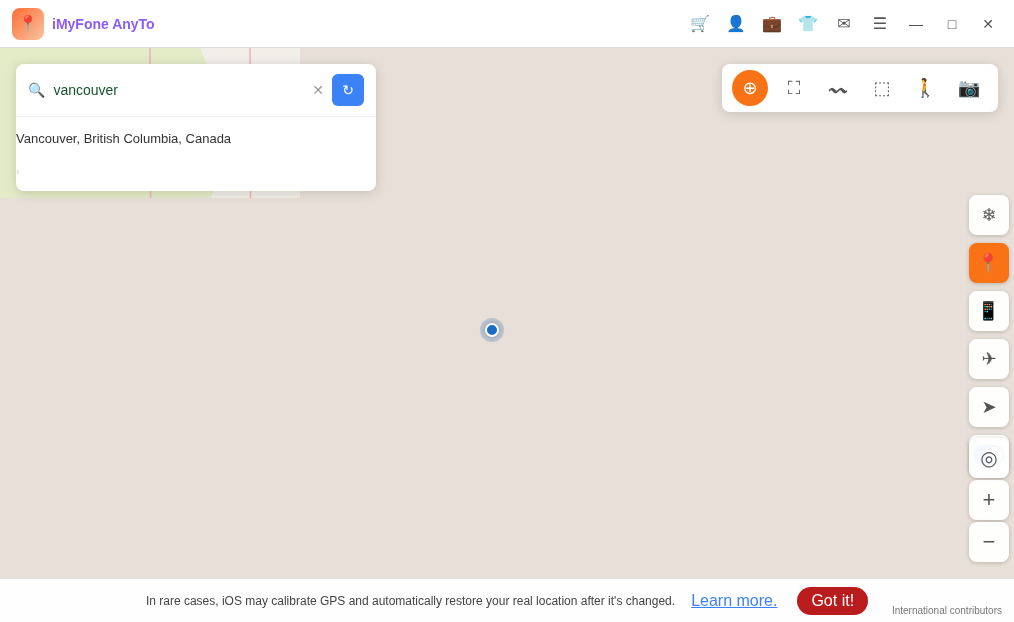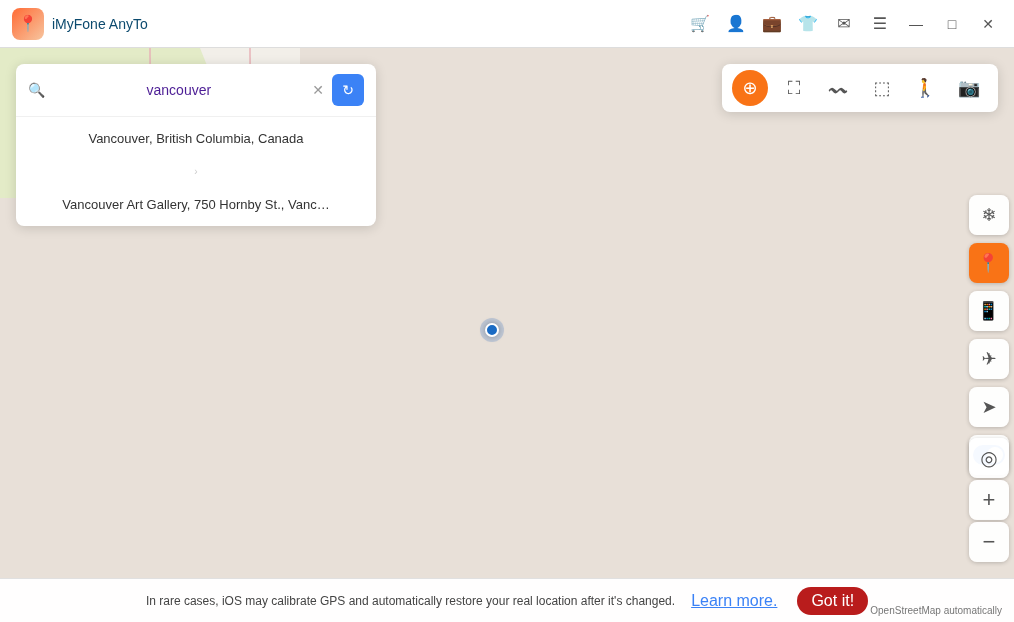--- a/index.html
+++ b/index.html
@@ -10,21 +10,21 @@
       position: absolute; top: 0; left: 0; right: 0; height: 48px;
       background: #fff; display: flex; align-items: center; z-index: 100;
       border-bottom: 1px solid #ddd; padding: 0 12px;
     }
     #app-logo {
       width: 32px; height: 32px; margin-right: 8px;
       background: linear-gradient(135deg, #ff6b35, #f7c59f);
       border-radius: 8px; display: flex; align-items: center; justify-content: center;
       font-size: 16px;
     }
-    #app-title { font-size: 14px; font-weight: 400; color: #0c4a6e; flex: 1; }
+    #app-title { font-size: 14px; font-weight: 700; color: #8b5cf6; flex: 1; }
     #window-controls { display: flex; gap: 8px; align-items: center; }
     .title-icon { width: 28px; height: 28px; display: flex; align-items: center; justify-content: center; cursor: pointer; color: #555; font-size: 16px; }
     #win-min, #win-max, #win-close { width: 28px; height: 28px; display: flex; align-items: center; justify-content: center; cursor: pointer; font-size: 14px; color: #555; }
 
     
     #map-container {
       position: absolute; top: 48px; left: 0; right: 0; bottom: 0;
       background: #e8e0d8; overflow: hidden;
     }
 
@@ -38,34 +38,33 @@
       position: absolute; top: 16px; left: 16px; z-index: 50;
       background: #fff; border-radius: 8px; box-shadow: 0 2px 12px rgba(0,0,0,0.15);
       width: 360px;
     }
     #search-bar {
       display: flex; align-items: center; padding: 10px 12px; gap: 8px;
       border-bottom: 1px solid #f0f0f0;
     }
     #search-icon { color: #999; font-size: 14px; flex-shrink: 0; }
     #search-input {
-      flex: 1; border: none; outline: none; font-size: 14px; color: #4c1d95;
+      flex: 1; border: none; outline: none; font-size: 14px; color: #14532d;
       background: transparent;
-      text-align: center;
     }
     #search-clear { color: #999; cursor: pointer; font-size: 14px; flex-shrink: 0; }
     #search-refresh {
       width: 32px; height: 32px; background: #3b82f6; border-radius: 6px;
       display: flex; align-items: center; justify-content: center; cursor: pointer;
       color: #fff; font-size: 14px; flex-shrink: 0;
     }
     #search-results { padding: 4px 0; }
     .search-result-item {
-      padding: 10px 16px; font-size: 13px; color: #333; cursor: pointer;
-      display: flex; align-items: center; gap: 8px; justify-content: center;
+      padding: 10px 0; font-size: 13px; color: #333; cursor: pointer;
+      display: flex; align-items: center; gap: 8px;
     }
     .result-arrow { color: #ccc; font-size: 10px; }
 
     
     #top-toolbar {
       position: absolute; top: 16px; right: 16px; z-index: 50;
       background: #fff; border-radius: 8px; box-shadow: 0 2px 12px rgba(0,0,0,0.15);
       display: flex; align-items: center; padding: 6px 10px; gap: 8px;
     }
     .toolbar-btn {
@@ -317,23 +316,20 @@
       <span id="search-clear">✕</span>
       <div id="search-refresh">↻</div>
     </div>
     <div id="search-results">
       <div class="search-result-item">
         <span>Vancouver, British Columbia, Canada</span>
       </div>
       <div class="search-result-item">
         <span class="result-arrow">›</span>
       </div>
-      <div class="search-result-item">
-        <span>Vancouver Art Gallery, 750 Hornby St., Vanc…</span>
-      </div>
     </div>
   </div>
 
   <div id="top-toolbar">
     <div class="toolbar-btn active" title="Target/GPS">⊕</div>
     <div class="toolbar-btn" title="Move">⛶</div>
     <div class="toolbar-btn" title="Route">〰</div>
     <div class="toolbar-btn" title="Area">⬚</div>
     <div class="toolbar-btn" title="Person">🚶</div>
     <div class="toolbar-btn" title="Camera">📷</div>
@@ -356,13 +352,13 @@
     <div class="zoom-btn" style="font-weight:300;font-size:22px;">−</div>
   </div>
 
 </div>
 
 <div id="notification-bar">
   <span id="notification-text">In rare cases, iOS may calibrate GPS and automatically restore your real location after it's changed.</span>
   <span id="notification-link">Learn more.</span>
   <button id="got-it-btn">Got it!</button>
 </div>
-<span id="openstreetmap-credit">OpenStreetMap automatically</span>
+<span id="openstreetmap-credit">International contributors</span>
 
 </body></html>

